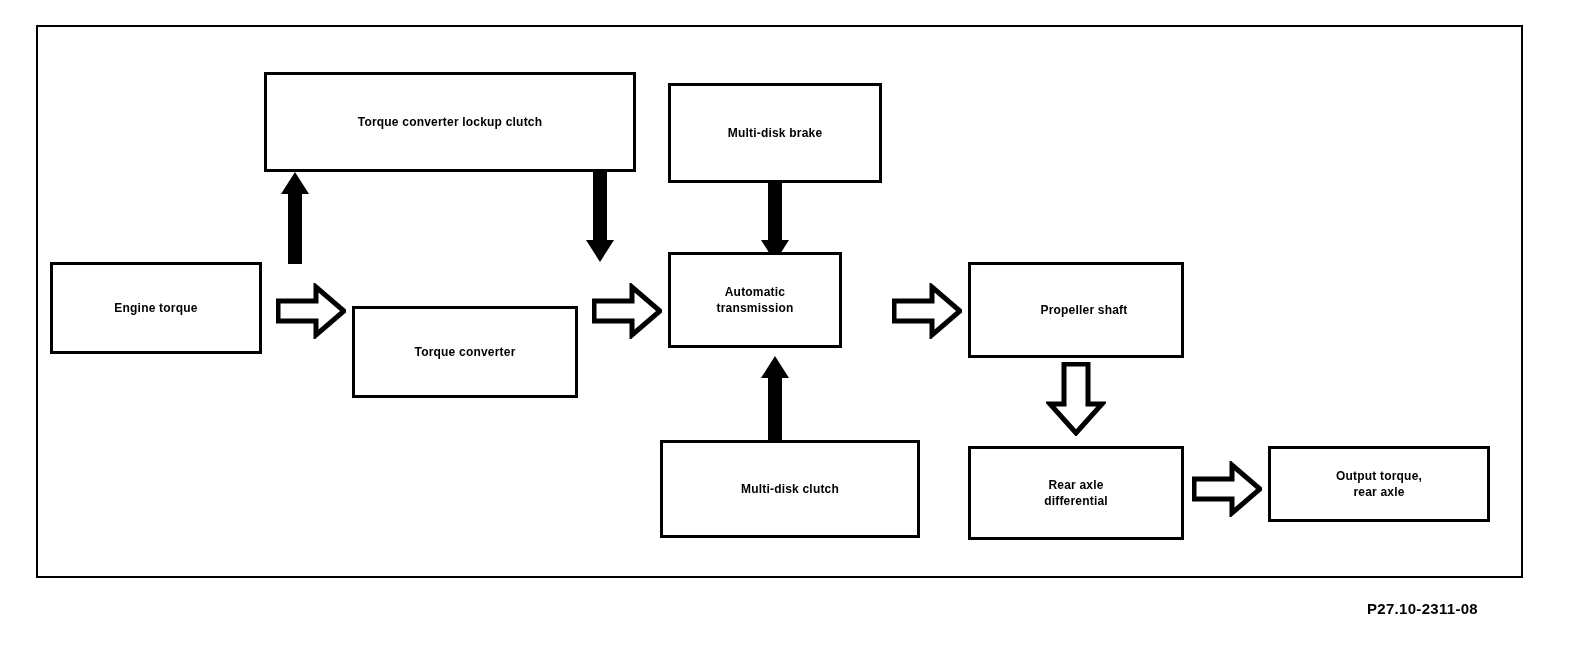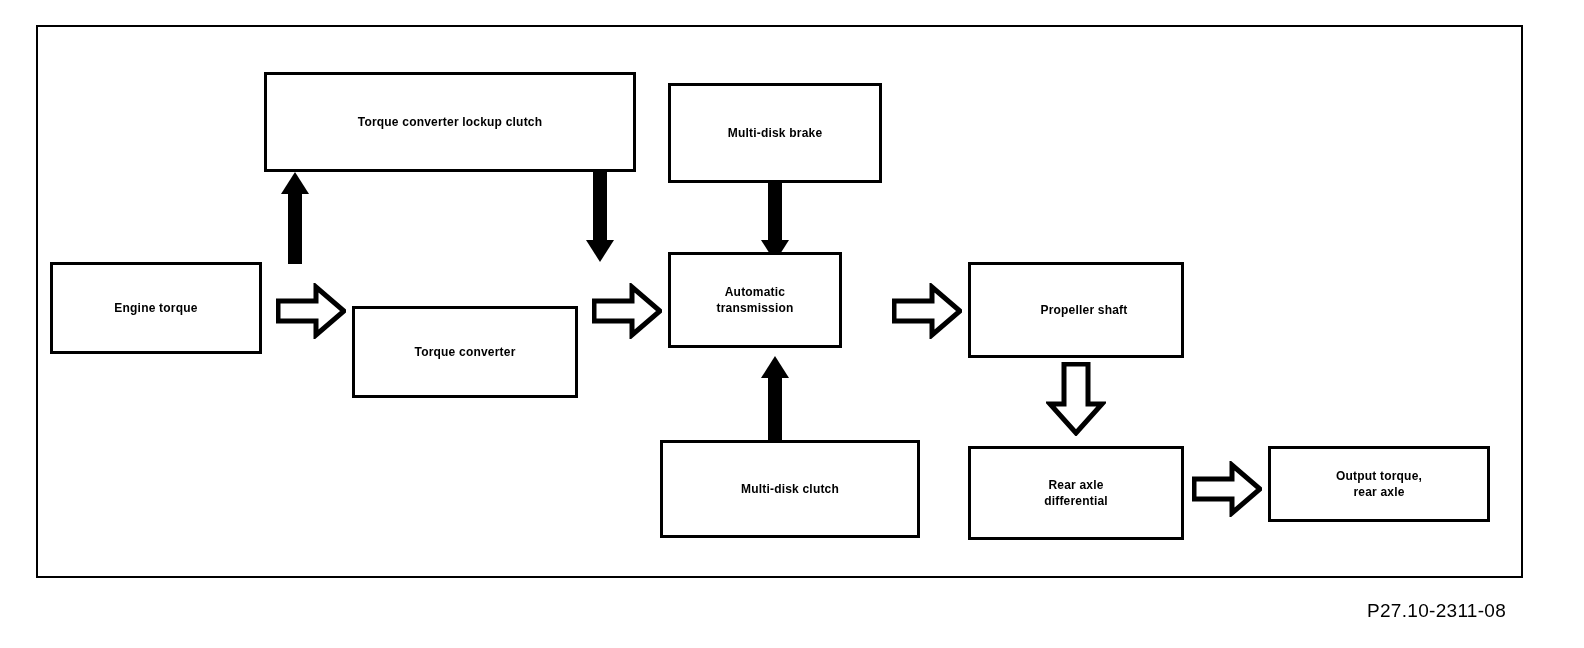--- a/index.html
+++ b/index.html
@@ -90,22 +90,22 @@
   .hollow-arrow {
     position: absolute;
     z-index: 4;
   }
   .hollow-arrow svg { display: block; }
 
   
   .caption {
     position: absolute;
     font-family: "Liberation Sans", sans-serif;
-    font-size: 19px;
-    font-weight: normal;
+    font-size: 15px;
+    font-weight: bold;
     color: #000000;
     letter-spacing: 0.3px;
     white-space: nowrap;
   }
 </style>
 </head>
 <body>
 
 <div id="diagram-root">
 

